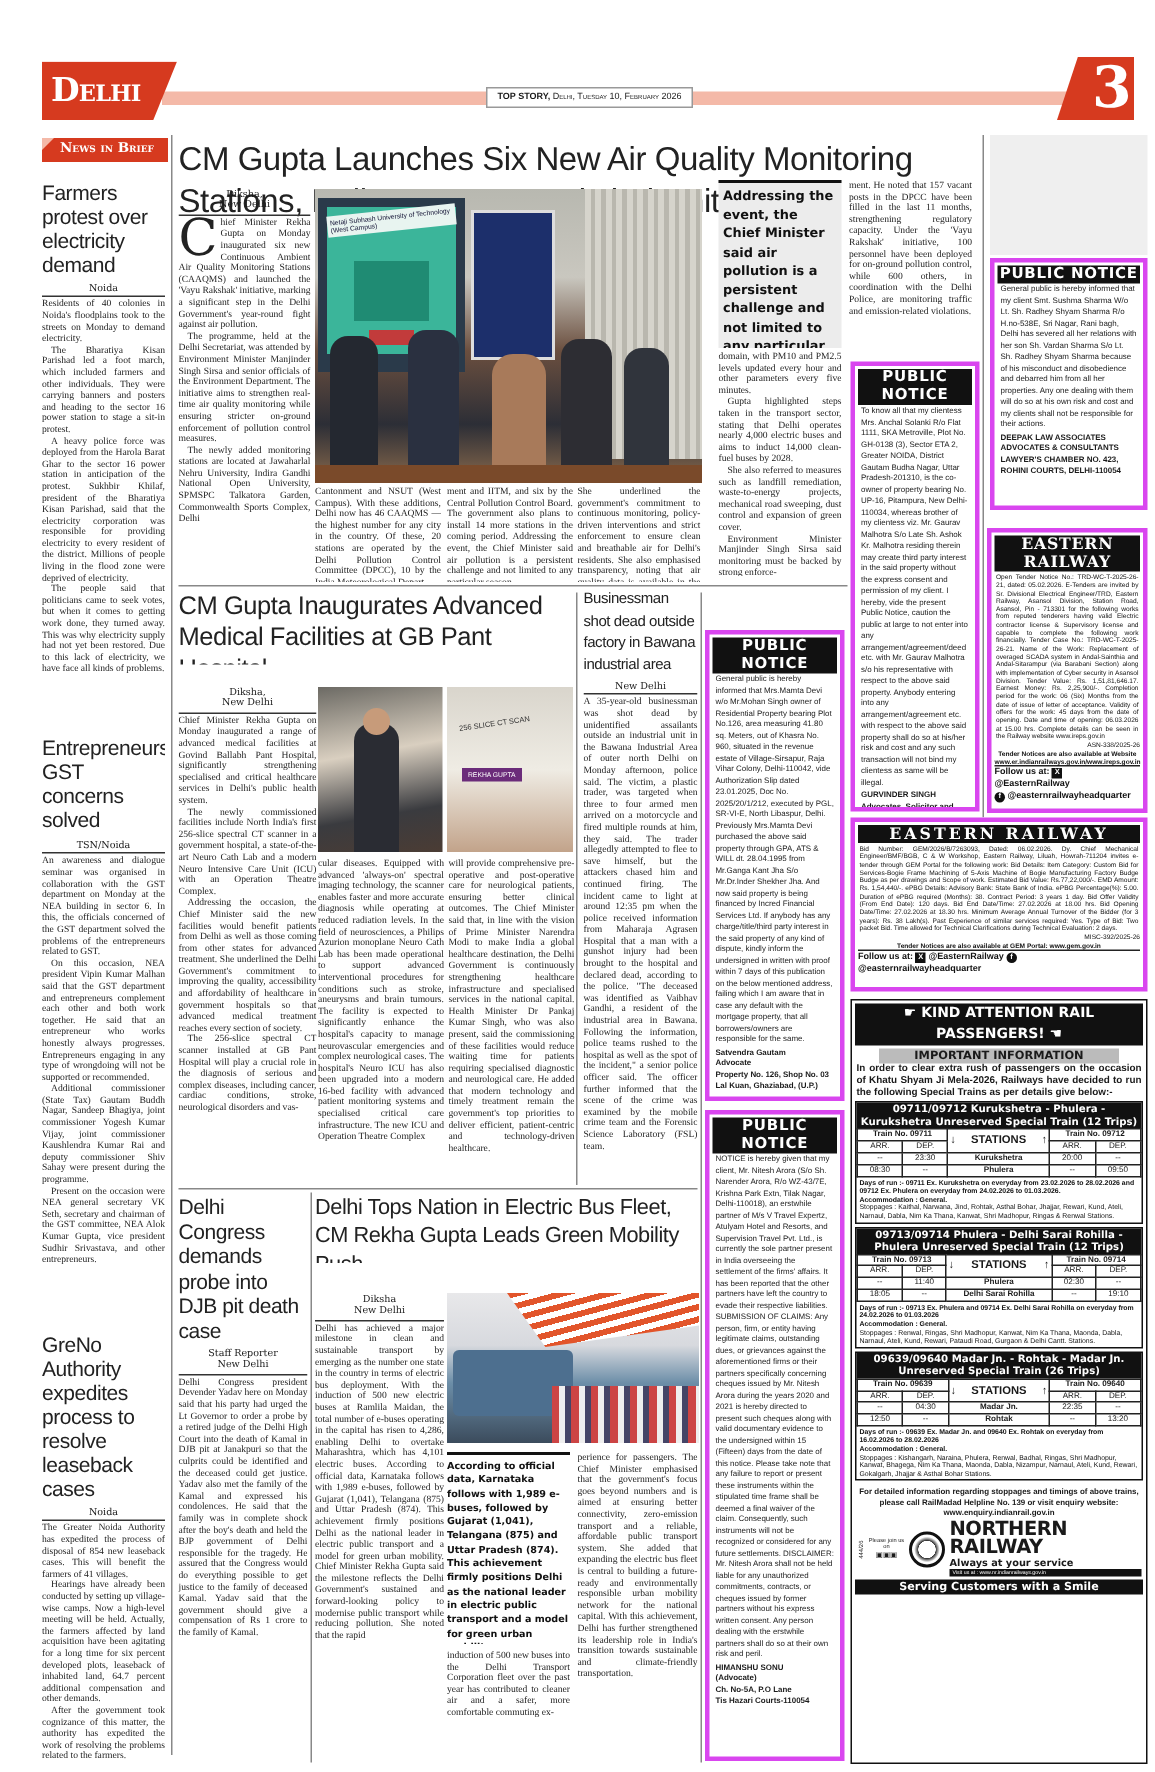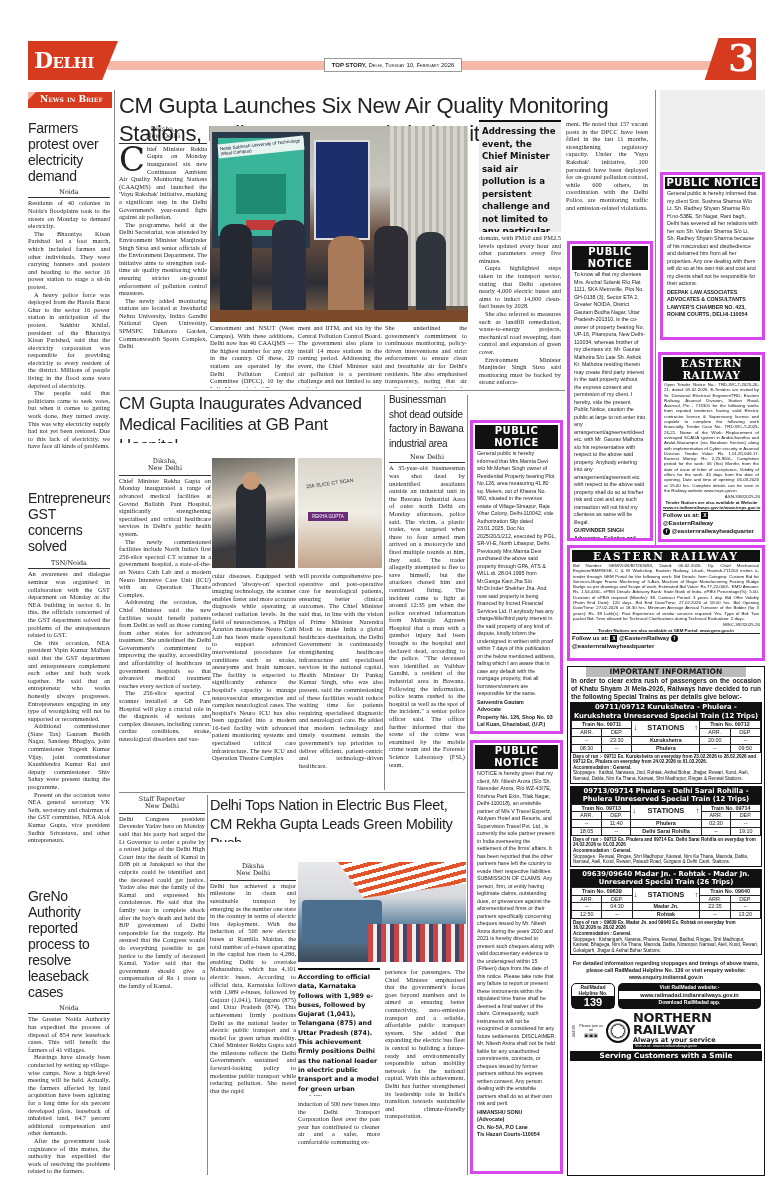--- a/index.html
+++ b/index.html
@@ -61,21 +61,21 @@
   <div class="dateline">TSN/Noida</div>
   <div class="body-text">
     <p class="first">An awareness and dialogue seminar was organised in collaboration with the GST department on Monday at the NEA building in sector 6. In this, the officials concerned of the GST department solved the problems of the entrepreneurs related to GST.</p>
     <p>On this occasion, NEA president Vipin Kumar Malhan said that the GST department and entrepreneurs complement each other and both work together. He said that an entrepreneur who works honestly always progresses. Entrepreneurs engaging in any type of wrongdoing will not be supported or recommended.</p>
     <p>Additional commissioner (State Tax) Gautam Buddh Nagar, Sandeep Bhagiya, joint commissioner Yogesh Kumar Vijay, joint commissioner Kaushlendra Kumar Rai and deputy commissioner Shiv Sahay were present during the programme.</p>
     <p>Present on the occasion were NEA general secretary VK Seth, secretary and chairman of the GST committee, NEA Alok Kumar Gupta, vice president Sudhir Srivastava, and other entrepreneurs.</p>
   </div>
 </div>
 
 <div class="abs" style="left:28px;top:888px;width:82px;height:285px;">
-  <div class="head" style="font-size:14px;line-height:16px;margin-bottom:5px;">GreNo Authority reported process to resolve leaseback cases</div>
+  <div class="head" style="font-size:14px;line-height:16px;margin-bottom:5px;">GreNo Authority expedites process to resolve leaseback cases</div>
   <div class="dateline">Noida</div>
   <div class="body-text">
     <p class="first">The Greater Noida Authority has expedited the process of disposal of 854 new leaseback cases. This will benefit the farmers of 41 villages.</p>
     <p>Hearings have already been conducted by setting up village-wise camps. Now a high-level meeting will be held. Actually, the farmers affected by land acquisition have been agitating for a long time for six percent developed plots, leaseback of inhabited land, 64.7 percent additional compensation and other demands.</p>
     <p>After the government took cognizance of this matter, the authority has expedited the work of resolving the problems related to the farmers.</p>
   </div>
 </div>
 
 <div class="abs head" style="left:119px;top:92px;width:550px;height:56px;font-size:22px;line-height:28px;">CM Gupta Launches Six New Air Quality Monitoring Stations, Rolls Out 'Vayu Rakshak' Initiative</div>
 
@@ -218,20 +218,21 @@
   <div class="notice-title">PUBLIC NOTICE</div>
   <div class="notice-body">NOTICE is hereby given that my client, Mr. Nitesh Arora (S/o Sh. Narender Arora, R/o WZ-43/7E, Krishna Park Extn, Tilak Nagar, Delhi-110018), an erstwhile partner of M/s V Travel Expertz, Atulyam Hotel and Resorts, and Supervision Travel Pvt. Ltd., is currently the sole partner present in India overseeing the settlement of the firms' affairs. It has been reported that the other partners have left the country to evade their respective liabilities. SUBMISSION OF CLAIMS: Any person, firm, or entity having legitimate claims, outstanding dues, or grievances against the aforementioned firms or their partners specifically concerning cheques issued by Mr. Nitesh Arora during the years 2020 and 2021 is hereby directed to present such cheques along with valid documentary evidence to the undersigned within 15 (Fifteen) days from the date of this notice. Please take note that any failure to report or present these instruments within the stipulated time frame shall be deemed a final waiver of the claim. Consequently, such instruments will not be recognized or considered for any future settlements. DISCLAIMER: Mr. Nitesh Arora shall not be held liable for any unauthorized commitments, contracts, or cheques issued by former partners without his express written consent. Any person dealing with the erstwhile partners shall do so at their own risk and peril.</div>
   <div class="notice-body" style="font-weight:bold;white-space:pre-line;padding-top:0;">HIMANSHU SONU
 (Advocate)
 Ch. No-5A, P.O Lane
 Tis Hazari Courts-110054</div>
 </div>
 
 <div class="rule-h" style="left:119px;top:792px;width:346px;"></div>
 <div class="abs" style="left:119px;top:796px;width:86px;height:380px;">
+  <div class="head" style="font-size:14px;line-height:16.5px;margin-bottom:4px;">Delhi Congress demands probe into DJB pit death case</div>
   <div class="dateline" style="border:none;"><span>Staff Reporter</span><br><span>New Delhi</span></div>
   <div style="border-top:0.6px solid #333;margin-bottom:1px"></div>
   <div class="body-text">Delhi Congress president Devender Yadav here on Monday said that his party had urged the Lt Governor to order a probe by a retired judge of the Delhi High Court into the death of Kamal in DJB pit at Janakpuri so that the culprits could be identified and the deceased could get justice. Yadav also met the family of the Kamal and expressed his condolences. He said that the family was in complete shock after the boy's death and held the BJP government of Delhi responsible for the tragedy. He assured that the Congress would do everything possible to get justice to the family of deceased Kamal. Yadav said that the government should give a compensation of Rs 1 crore to the family of Kamal.</div>
 </div>
 
 <div class="rule-v" style="left:207px;top:795px;height:380px;"></div>
 
 <div class="abs head" style="left:210px;top:796px;width:256px;height:46px;font-size:14.5px;line-height:19px;">Delhi Tops Nation in Electric Bus Fleet, CM Rekha Gupta Leads Green Mobility Push</div>
 
 <div class="abs" style="left:210px;top:863px;width:86px;height:312px;">
@@ -246,20 +247,25 @@
   <div style="position:absolute;left:70px;top:62px;width:98px;height:38px;background:repeating-linear-gradient(90deg,#c44 0 5px,#eee 5px 9px,#446 9px 13px);"></div>
 </div>
 
 <div class="abs" style="left:298px;top:968px;width:82px;height:128px;border-top:2px solid #111;padding-top:3px;">
   <div class="pullquote" style="font-size:6.4px;line-height:9.3px;">According to official data, Karnataka follows with 1,989 e-buses, followed by Gujarat (1,041), Telangana (875) and Uttar Pradesh (874). This achievement firmly positions Delhi as the national leader in electric public transport and a model for green urban mobility.</div>
 </div>
 <div class="abs body-text" style="left:298px;top:1100px;width:82px;height:74px;">induction of 500 new buses into the Delhi Transport Corporation fleet over the past year has contributed to cleaner air and a safer, more comfortable commuting ex-</div>
 <div class="abs body-text" style="left:385px;top:968px;width:80px;height:206px;">perience for passengers. The Chief Minister emphasised that the government's focus goes beyond numbers and is aimed at ensuring better connectivity, zero-emission transport and a reliable, affordable public transport system. She added that expanding the electric bus fleet is central to building a future-ready and environmentally responsible urban mobility network for the national capital. With this achievement, Delhi has further strengthened its leadership role in India's transition towards sustainable and climate-friendly transportation.</div>
 
 <div class="abs" style="left:567px;top:666px;width:198px;height:510px;border:1.5px solid #111;background:#fff;">
+  <div style="background:#111;color:#fff;font-family:'DejaVu Sans',sans-serif;font-weight:bold;font-size:9.3px;text-align:center;line-height:14px;margin:2px;">
+    <span>☛</span>
+    <span>KIND ATTENTION RAIL PASSENGERS!</span>
+    <span>☚</span>
+  </div>
   <div style="background:#bbb;text-align:center;font-family:'DejaVu Sans',sans-serif;font-weight:bold;font-size:7.6px;line-height:10px;margin:0 18px;">IMPORTANT INFORMATION</div>
   <div style="font-family:'Liberation Sans',sans-serif;font-weight:bold;font-size:6.6px;line-height:7.8px;padding:0 3px;text-align:justify;">In order to clear extra rush of passengers on the occasion of Khatu Shyam Ji Mela-2026, Railways have decided to run the following Special Trains as per details give below:-</div>
 
   <div id="train-blocks" style="padding:2px;">
       <div style="border: 0.8px solid rgb(17, 17, 17); margin-bottom: 2px;">
       <div class="train-head">09711/09712 Kurukshetra - Phulera - Kurukshetra Unreserved Special Train (12 Trips)</div>
       <table class="tt">
         <tbody>
             <tr>
               <td colspan="2" style="font-weight:bold">Train No. 09711</td>
@@ -365,31 +371,20 @@
       <div class="rail" style="padding:1px 2px;font-size:4.6px;line-height:5.6px">
         <div style="font-weight:bold">Days of run :- 09639 Ex. Madar Jn. and 09640 Ex. Rohtak on everyday from 16.02.2026 to 28.02.2026</div>
         <div style="font-weight:bold">Accommodation : General.</div>
         <div>Stoppages : Kishangarh, Naraina, Phulera, Renwal, Badhal, Ringas, Shri Madhopur, Kanwat, Bhagega, Nim Ka Thana, Maonda, Dabla, Nizampur, Narnaul, Ateli, Kund, Rewari, Gokalgarh, Jhajjar &amp; Asthal Bohar Stations.</div>
       </div>
       </div>
     </div>
 
   <div style="font-family:'Liberation Sans',sans-serif;font-weight:bold;font-size:5.3px;line-height:6.6px;text-align:center;padding:1px 4px;">For detailed information regarding stoppages and timings of above trains, please call RailMadad Helpline No. 139 or visit enquiry website: www.enquiry.indianrail.gov.in</div>
 
-  <div style="display:flex;gap:3px;padding:2px 3px;">
-    <div style="width:44px;border:1.5px solid #111;border-radius:5px;text-align:center;font-family:'Liberation Sans',sans-serif;">
-      <div style="font-size:5px;font-weight:bold;line-height:6px;">RailMadad Helpline No.</div>
-      <div style="background:#111;color:#fff;font-size:11px;font-weight:bold;line-height:12px;">139</div>
-    </div>
-    <div style="flex:1;background:#111;border-radius:5px;color:#fff;font-family:'Liberation Sans',sans-serif;text-align:center;padding:1px;">
-      <div style="font-size:5px;font-weight:bold;line-height:7px;">Visit RailMadad website:-</div>
-      <div style="background:#fff;color:#111;font-size:5.6px;font-weight:bold;line-height:8px;">www.railmadad.indianrailways.gov.in</div>
-      <div style="font-size:5px;font-weight:bold;line-height:7px;">Download RailMadad app.</div>
-    </div>
-  </div>
 
   <div style="display:flex;align-items:center;gap:3px;padding:1px 3px;">
     <div style="writing-mode:vertical-rl;transform:rotate(180deg);font-family:'Liberation Sans',sans-serif;font-size:4px;">444/26</div>
     <div style="width:24px;text-align:center;font-family:'Liberation Sans',sans-serif;font-size:3.8px;">
       <div>Please join us on</div>
       <div style="font-size:5px;">▣▣▣</div>
     </div>
     <div style="width:24px;height:24px;border-radius:50%;border:2px solid #111;background:radial-gradient(circle,#fff 40%,#333 42%,#fff 60%);"></div>
     <div style="flex:1;">
       <div style="font-family:'DejaVu Sans',sans-serif;font-weight:bold;font-size:13px;line-height:12px;letter-spacing:-0.3px;">NORTHERN RAILWAY</div>

